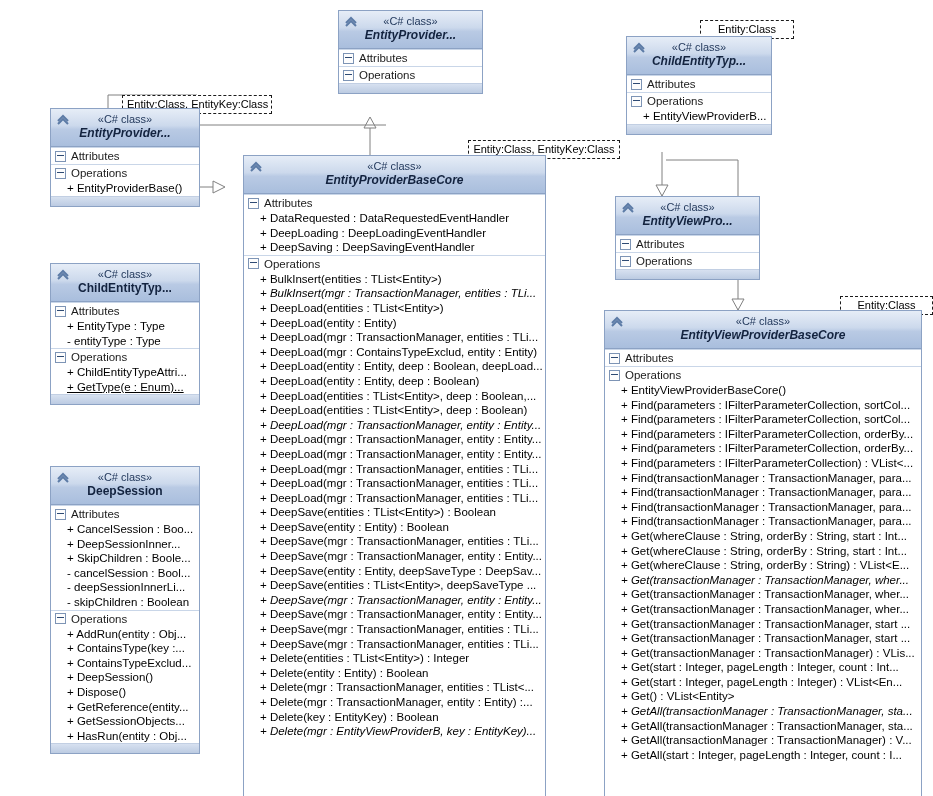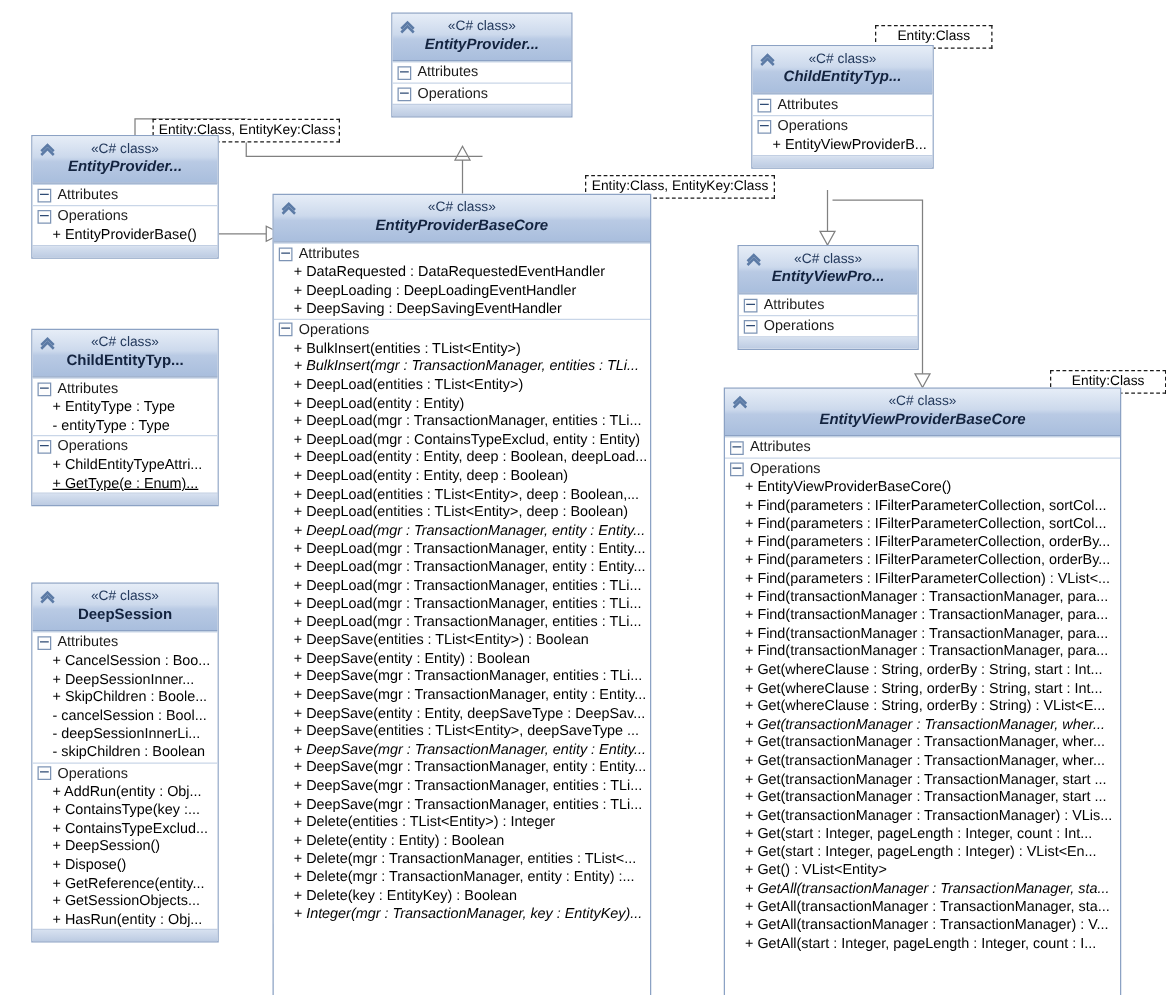--- a/index.html
+++ b/index.html
@@ -29,20 +29,21 @@
     pointer-events: none;
   }
 
   
   .uml-class {
     position: absolute;
     box-sizing: border-box;
     border: 1px solid #8ca2c4;
     background: #ffffff;
     overflow: hidden;
+    margin-left: 25px;
   }
   .uml-header {
     position: relative;
     background: linear-gradient(to bottom, #e6edf7 0%, #ccd9ec 45%, #b9cae4 55%, #a9bedd 100%);
     border-bottom: 1px solid #8ca2c4;
     padding: 3px 4px 5px 4px;
     text-align: center;
   }
   .stereotype {
     font-size: 11px;
@@ -363,21 +364,21 @@
         <li class="member">+ DeepSave(entities : TList&lt;Entity&gt;, deepSaveType ...</li>
         <li class="member abstract">+ DeepSave(mgr : TransactionManager, entity : Entity...</li>
         <li class="member">+ DeepSave(mgr : TransactionManager, entity : Entity...</li>
         <li class="member">+ DeepSave(mgr : TransactionManager, entities : TLi...</li>
         <li class="member">+ DeepSave(mgr : TransactionManager, entities : TLi...</li>
         <li class="member">+ Delete(entities : TList&lt;Entity&gt;) : Integer</li>
         <li class="member">+ Delete(entity : Entity) : Boolean</li>
         <li class="member">+ Delete(mgr : TransactionManager, entities : TList&lt;...</li>
         <li class="member">+ Delete(mgr : TransactionManager, entity : Entity) :...</li>
         <li class="member">+ Delete(key : EntityKey) : Boolean</li>
-        <li class="member abstract">+ Integer(mgr : TransactionManager, key : EntityKey)...</li>
+        <li class="member abstract">+ Delete(mgr : EntityViewProviderB, key : EntityKey)...</li>
       </ul>
   </div>
 
   <div class="uml-class" style="left:601px; top:36px; width:146px;">
     <div class="uml-header">
       <span class="chevron-icon">
         <svg width="16" height="16" viewBox="0 0 16 16">
           <path d="M3,9 L8,4 L13,9" fill="none" stroke="#5c7ba6" stroke-width="2"></path>
           <path d="M3,12 L8,7 L13,12" fill="none" stroke="#5c7ba6" stroke-width="2"></path>
         </svg>

